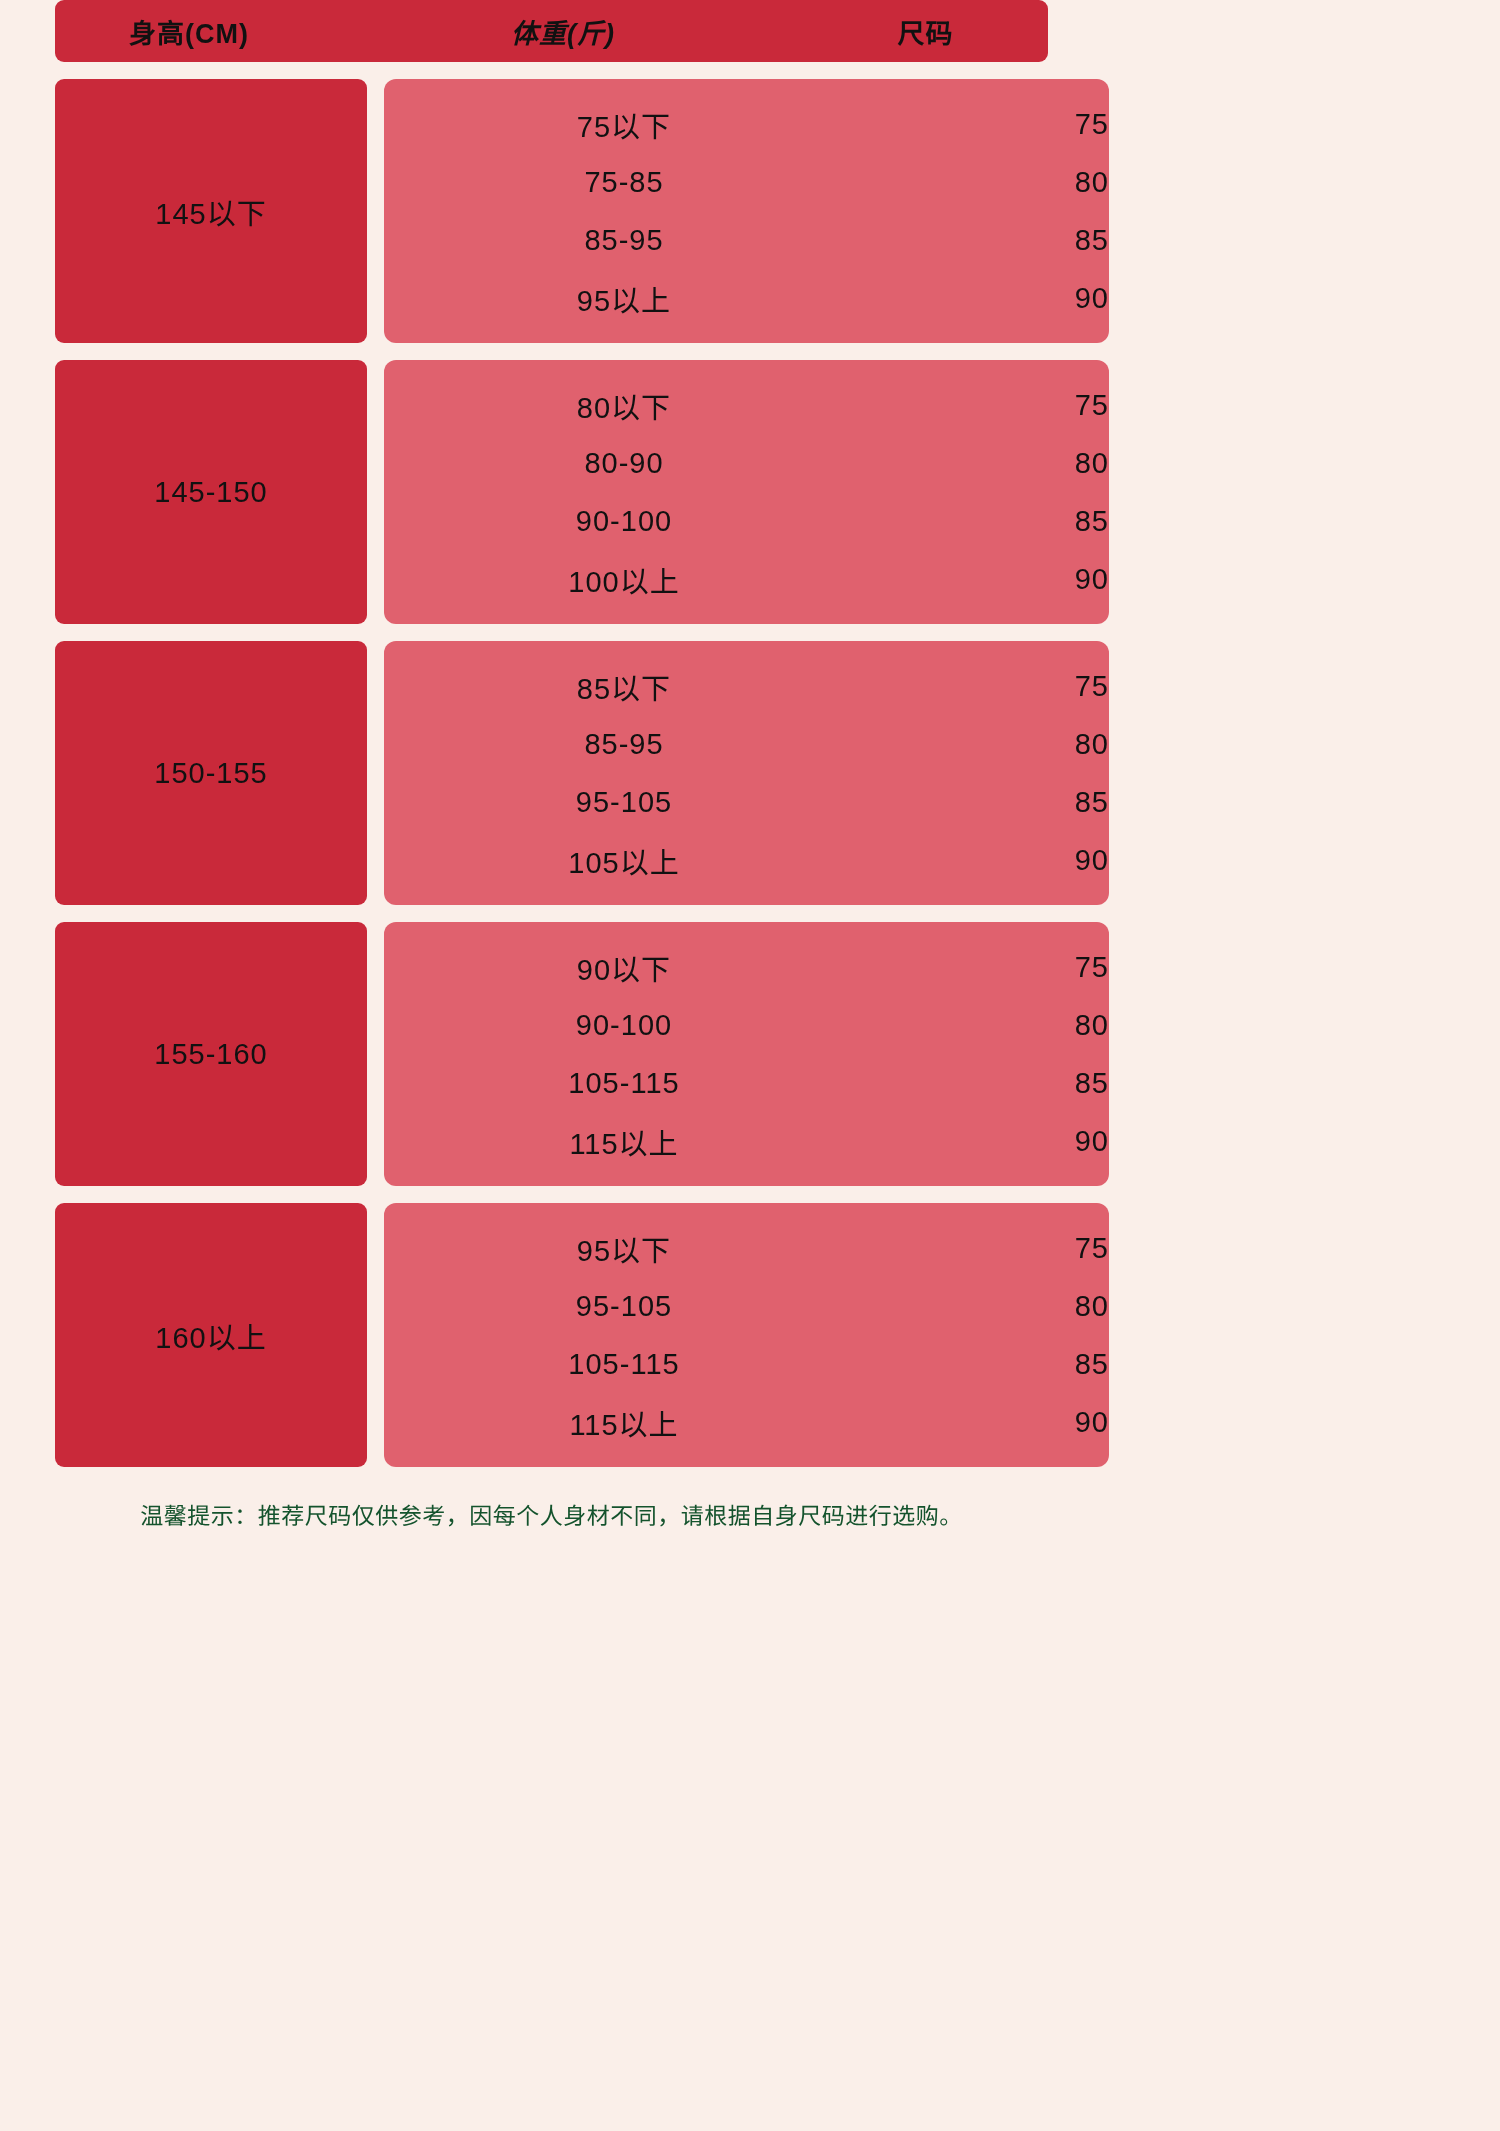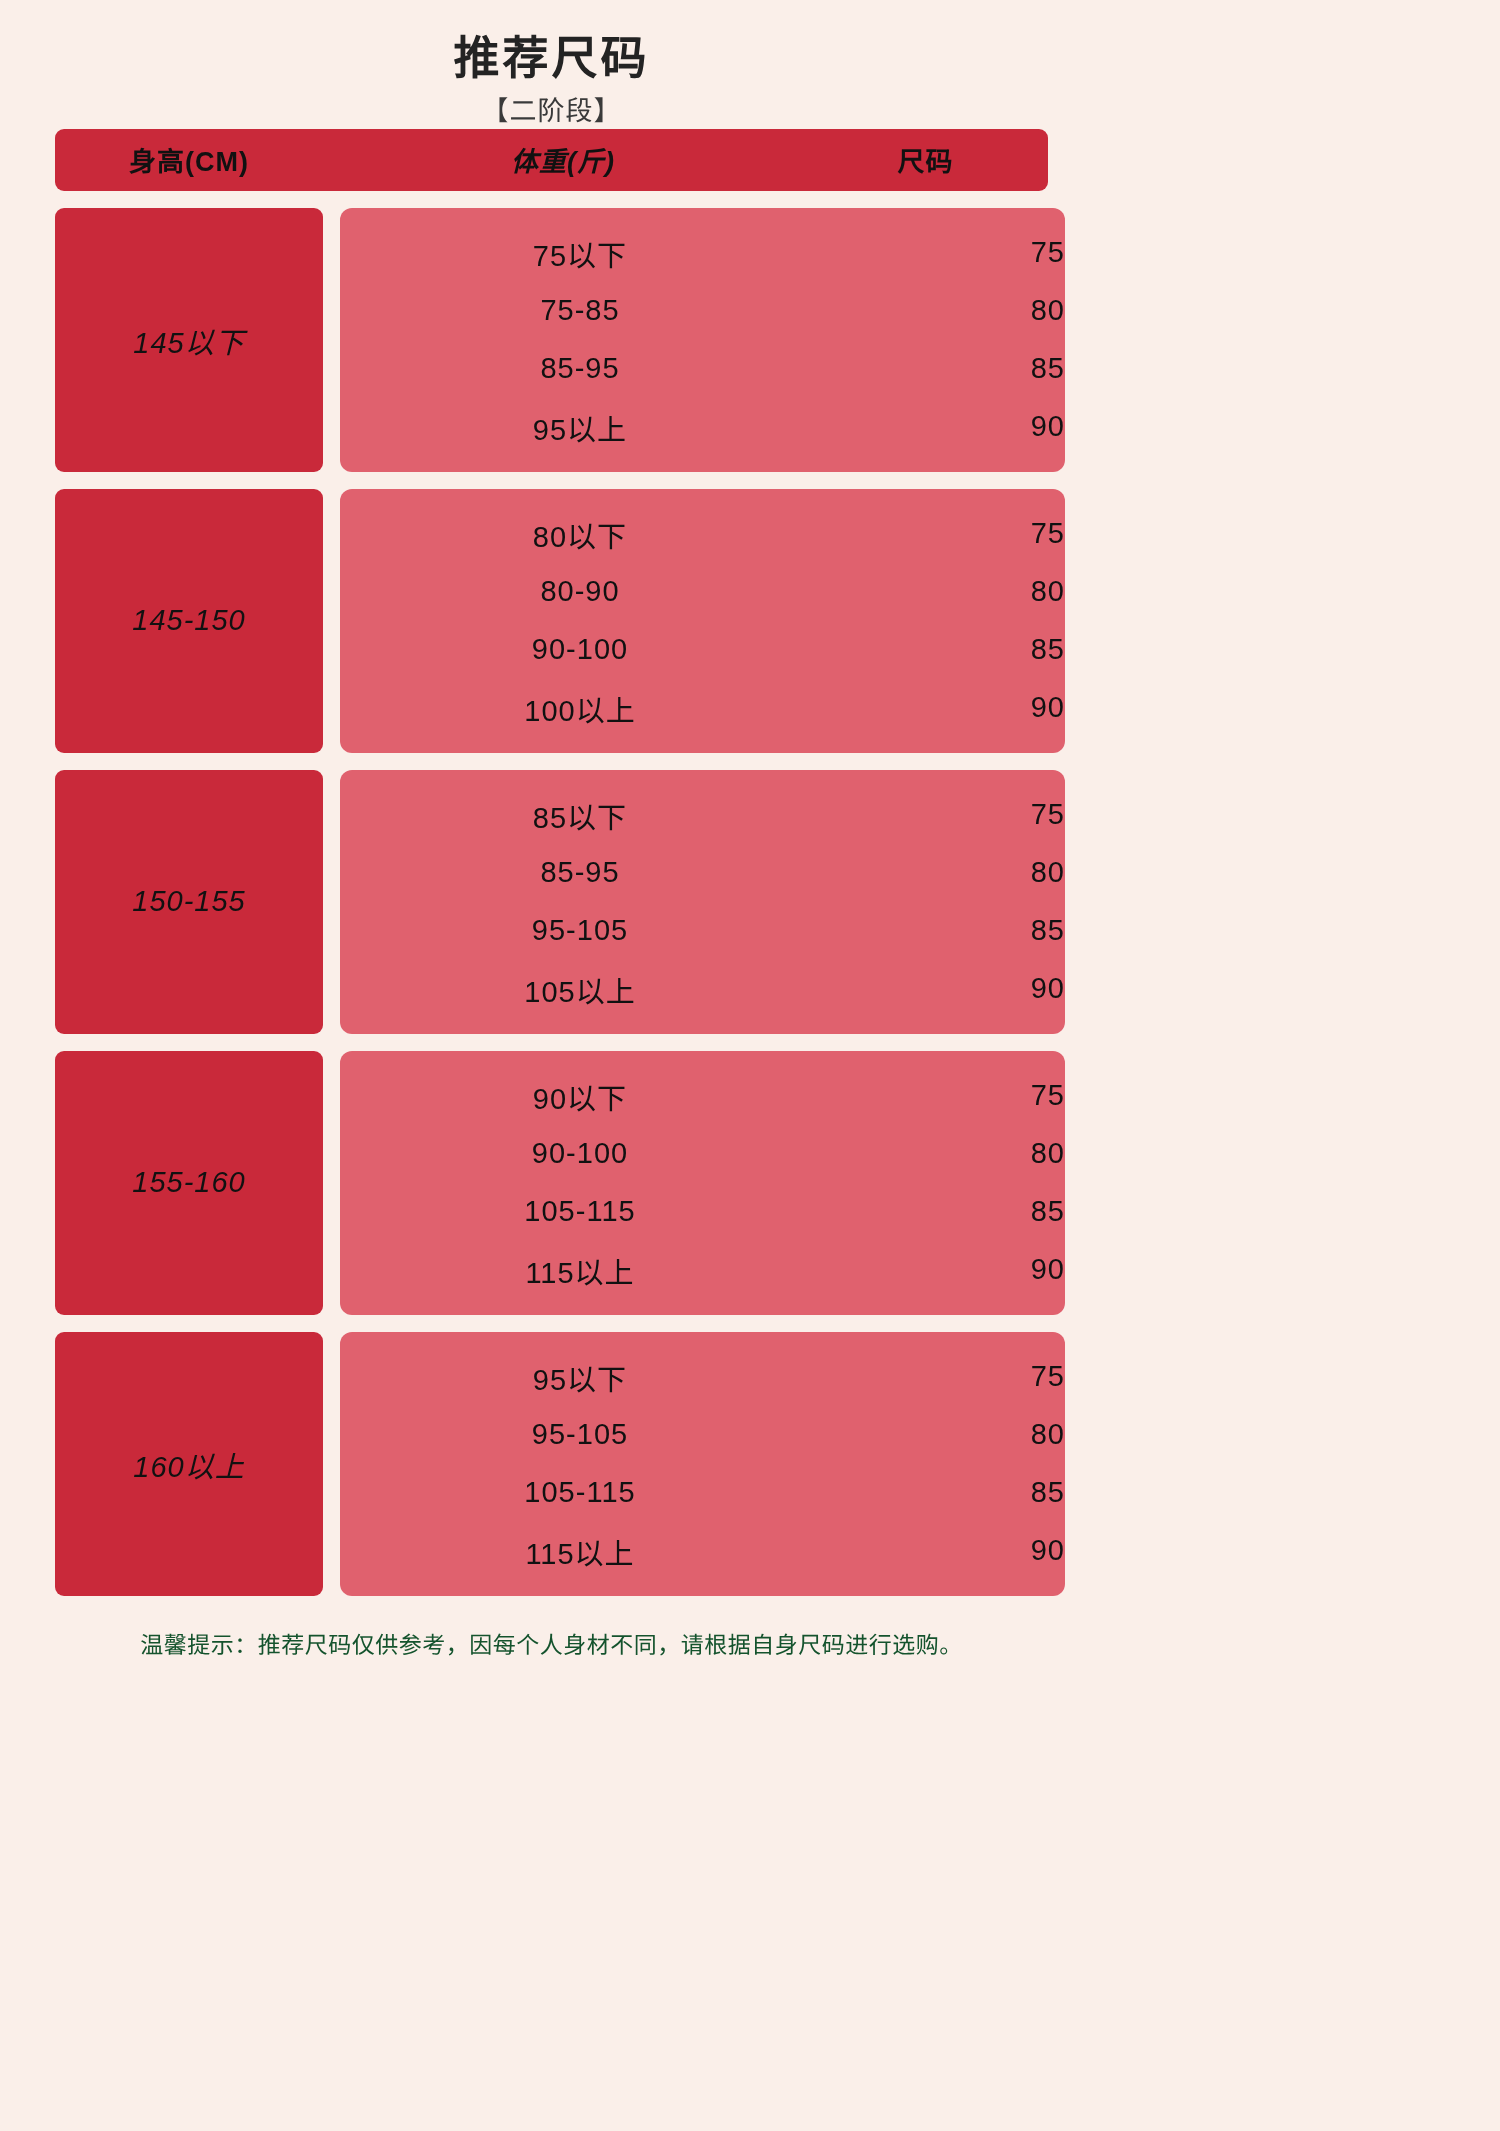--- a/index.html
+++ b/index.html
@@ -80,32 +80,31 @@
   .th-weight { width: 480px; font-style: italic; }
   .th-size   { width: 245px; }
 
   .table-row {
     display: flex;
     align-items: stretch;
     margin-bottom: 17px;
   }
 
   .cell-height {
-    width: 268px;
+    width: 312px;
     background: #c9293a;
     border-radius: 9px;
     display: flex;
     align-items: center;
     justify-content: center;
     font-size: 29px;
     font-weight: 500;
     color: #111111;
     letter-spacing: 1px;
     flex: 0 0 auto;
-    font-style: italic;
   }
 
   .row-right {
     flex: 1 1 auto;
     margin-left: 17px;
     background: #e0616e;
     border-radius: 12px;
     padding: 16px 0 16px 0;
     display: flex;
     flex-direction: column;
@@ -146,24 +145,20 @@
     letter-spacing: 0.5px;
     padding-bottom: 40px;
   }
 </style>
 </head>
 <body>
 
 <div class="page">
   <div class="sheet">
 
-    <div class="title-block">
-      <div class="main-title">推荐尺码</div>
-      <div class="sub-title">【二阶段】</div>
-    </div>
 
     <div class="size-table">
 
       <div class="table-header">
         <div class="th th-height">身高(CM)</div>
         <div class="th th-weight">体重(斤)</div>
         <div class="th th-size">尺码</div>
       </div>
 
       <div id="table-body">

